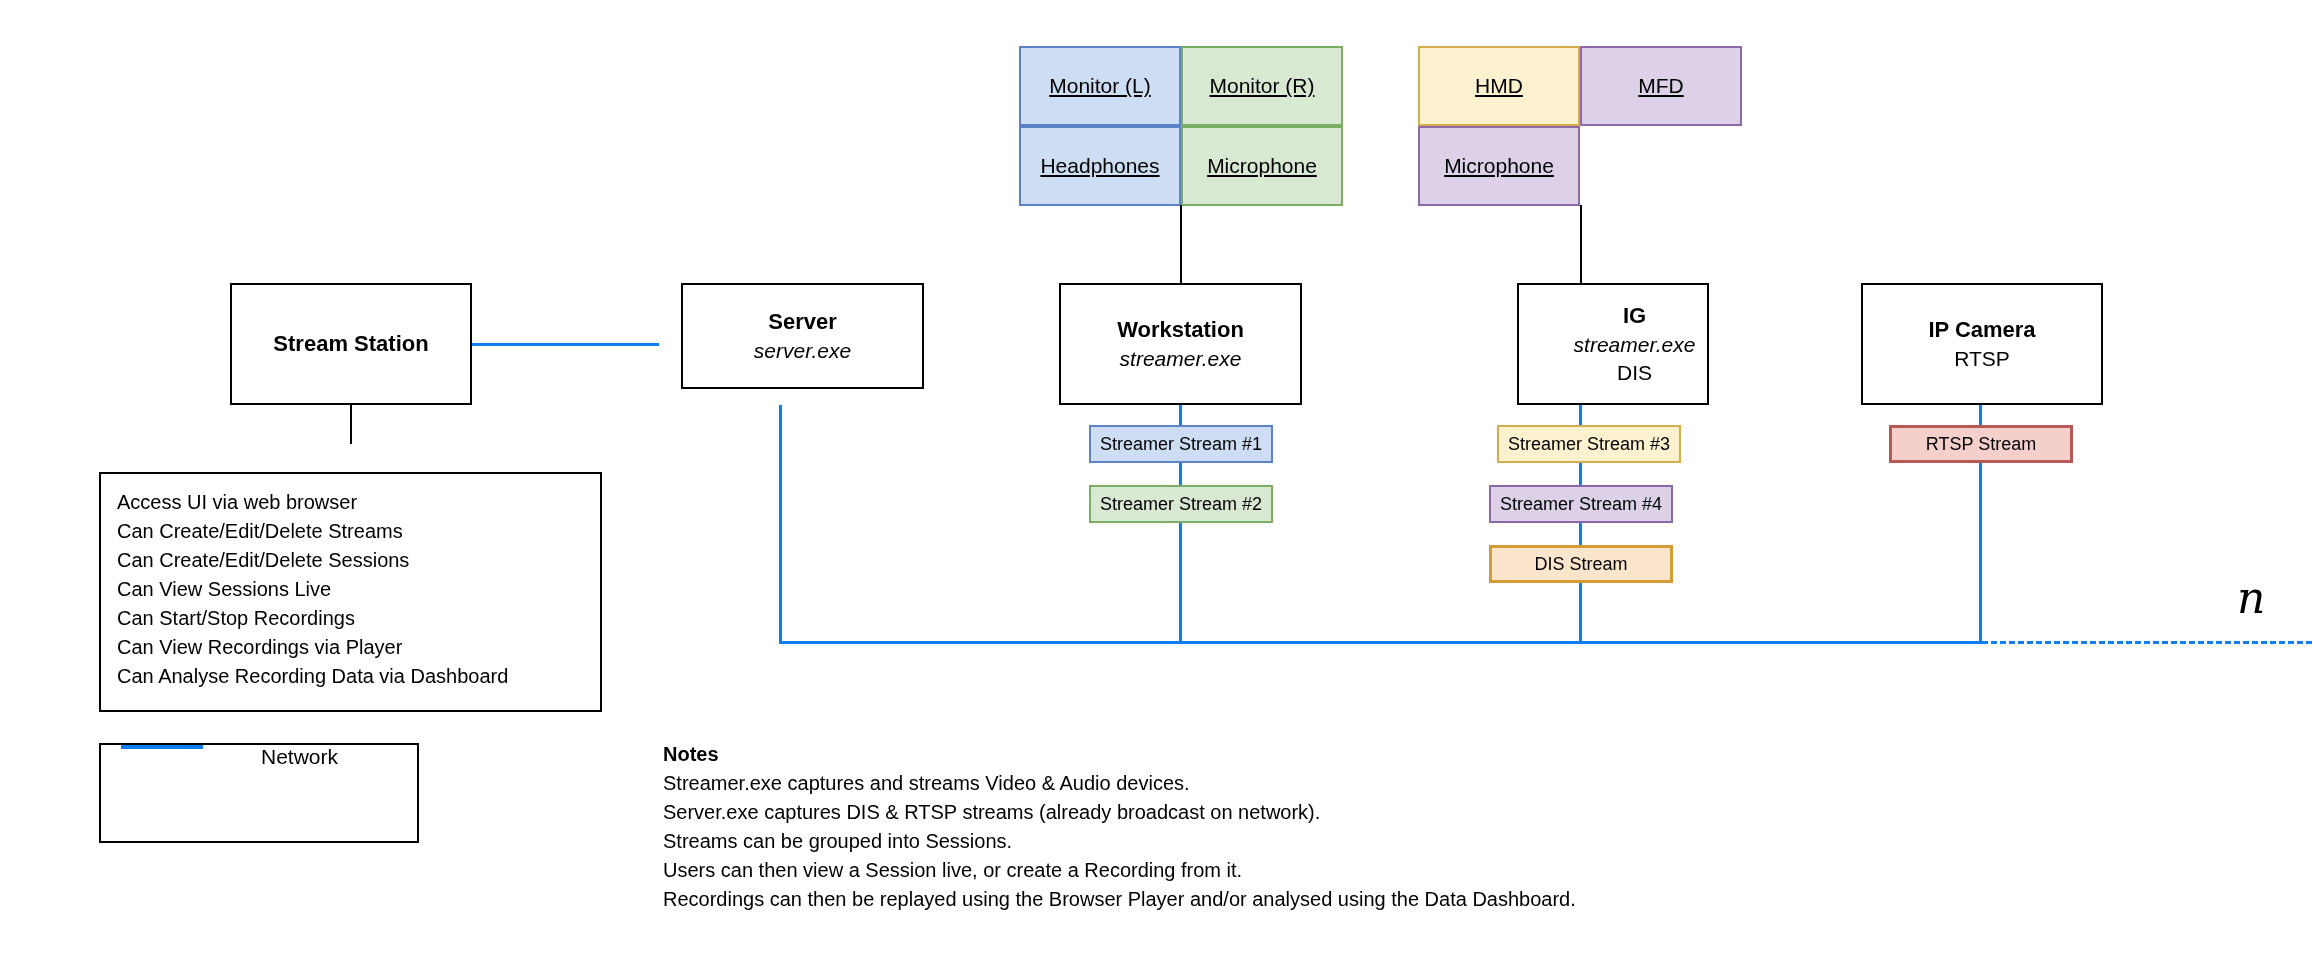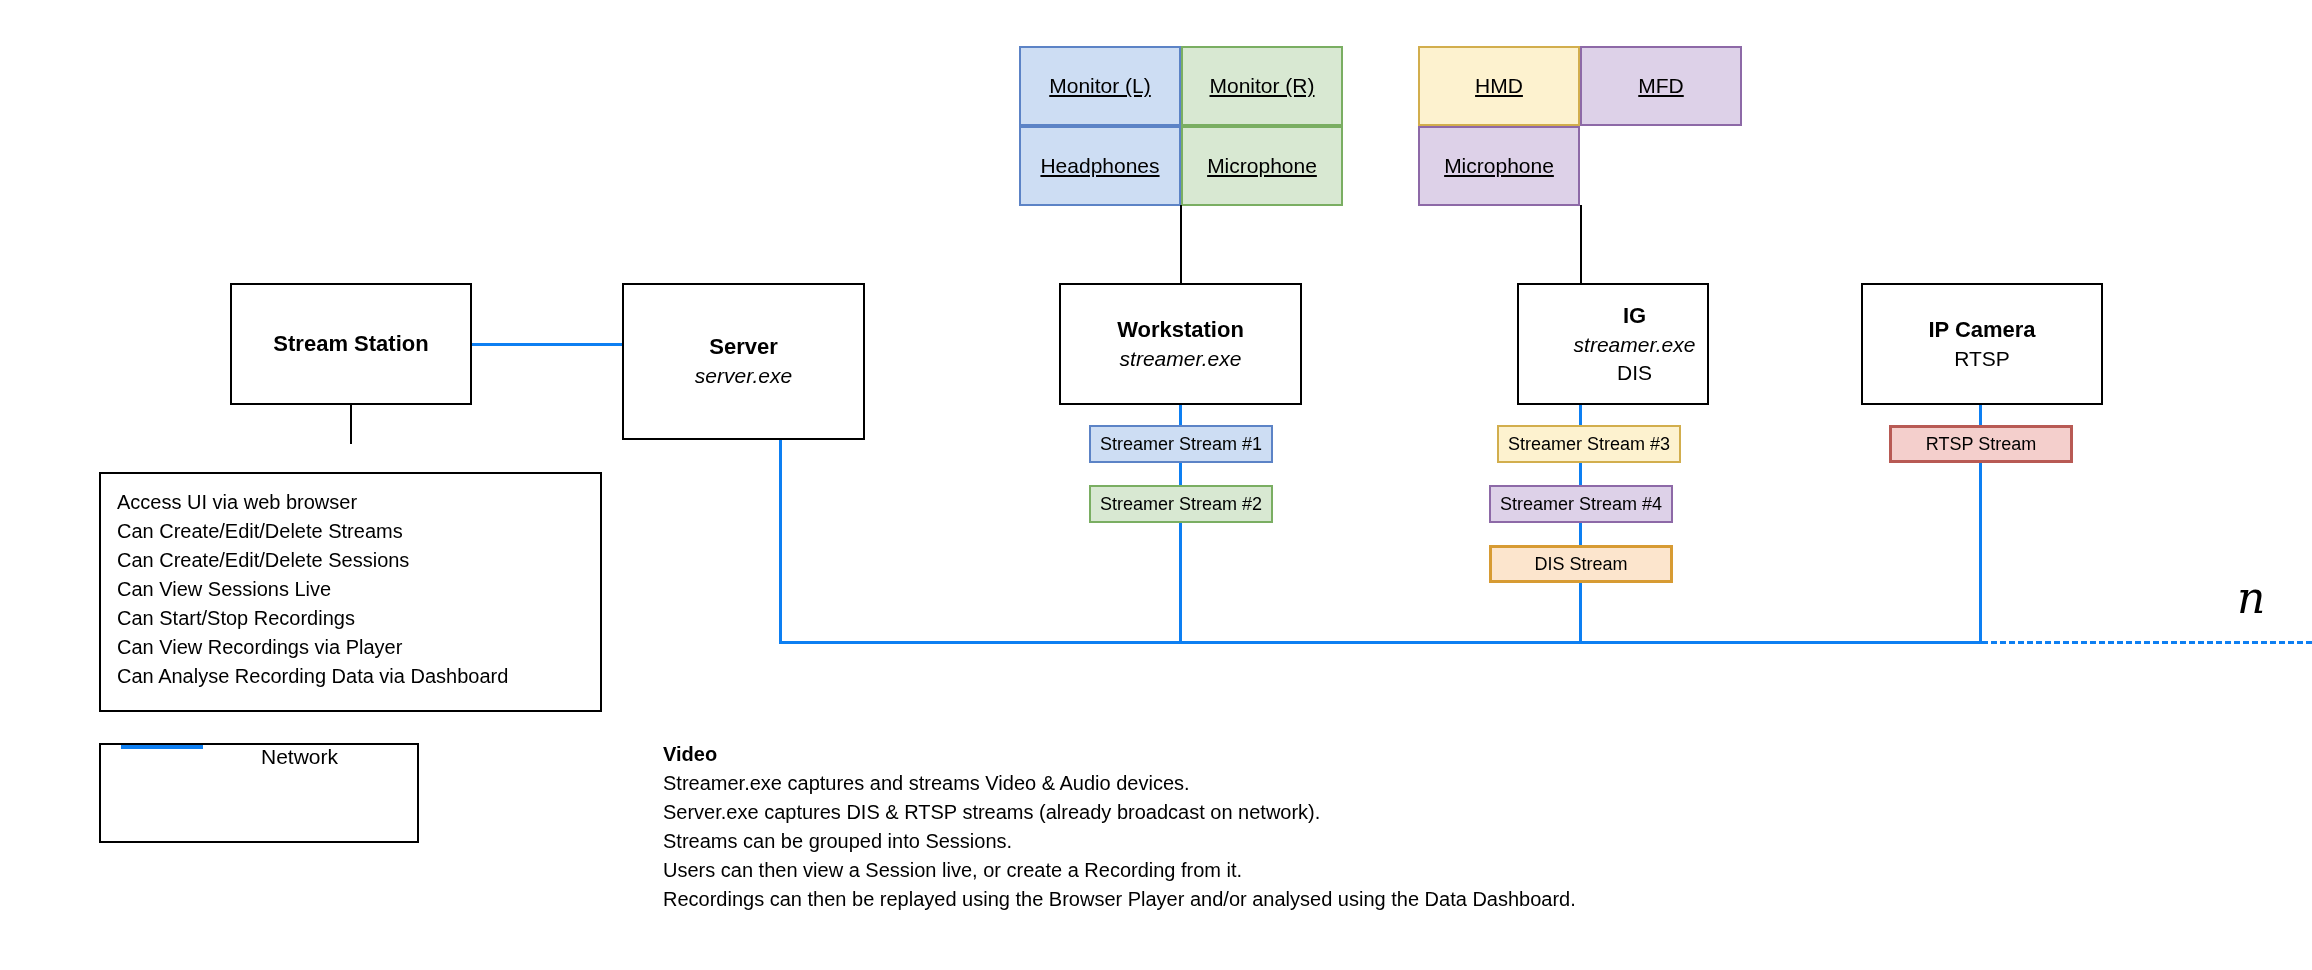--- a/index.html
+++ b/index.html
@@ -93,21 +93,21 @@
   <div class="device-grid abs" style="left:1418px;top:46px;">
     <div class="device-cell" style="background-color: rgb(253, 242, 207); border-color: rgb(210, 174, 77);">HMD</div>
     <div class="device-cell" style="background-color: rgb(221, 209, 232); border-color: rgb(141, 105, 167);">MFD</div>
     <div class="device-cell" style="background-color: rgb(221, 209, 232); border-color: rgb(141, 105, 167);">Microphone</div>
   </div>
 
   <div class="node-box abs" style="left:230px;top:283px;width:242px;height:122px;">
     <div class="node-title">Stream Station</div>
   </div>
 
-  <div class="node-box abs" style="left:622px;top:283px;width:243px;height:157px;">
+  <div class="node-box abs" style="left:681px;top:283px;width:243px;height:106px;">
     <div class="node-title">Server</div>
     <div class="node-sub italic">server.exe</div>
   </div>
 
   <div class="node-box abs" style="left:1059px;top:283px;width:243px;height:122px;">
     <div class="node-title">Workstation</div>
     <div class="node-sub italic">streamer.exe</div>
   </div>
 
   <div class="node-box abs" style="left:1517px;top:283px;width:192px;height:122px;padding-left:43px;">
@@ -139,21 +139,21 @@
   </div>
 
   <div class="legend-box abs" style="left:99px;top:743px;width:320px;height:100px;">
     <div class="legend-row">
       <div class="legend-swatch" style="background-color: rgb(13, 127, 242);"></div>
       <div class="legend-label">Network</div>
     </div>
   </div>
 
   <div class="notes abs" style="left:663px;top:740px;width:1180px;">
-    <div class="notes-title">Video</div>
+    <div class="notes-title">Notes</div>
     <div class="notes-line">Streamer.exe captures and streams Video &amp; Audio devices.</div>
     <div class="notes-line">Server.exe captures DIS &amp; RTSP streams (already broadcast on network).</div>
     <div class="notes-line">Streams can be grouped into Sessions.</div>
     <div class="notes-line">Users can then view a Session live, or create a Recording from it.</div>
     <div class="notes-line">Recordings can then be replayed using the Browser Player and/or analysed using the Data Dashboard.</div>
   </div>
 
   <div class="n-label abs" style="left:2237px;top:572px;">n</div>
 
 </div>

